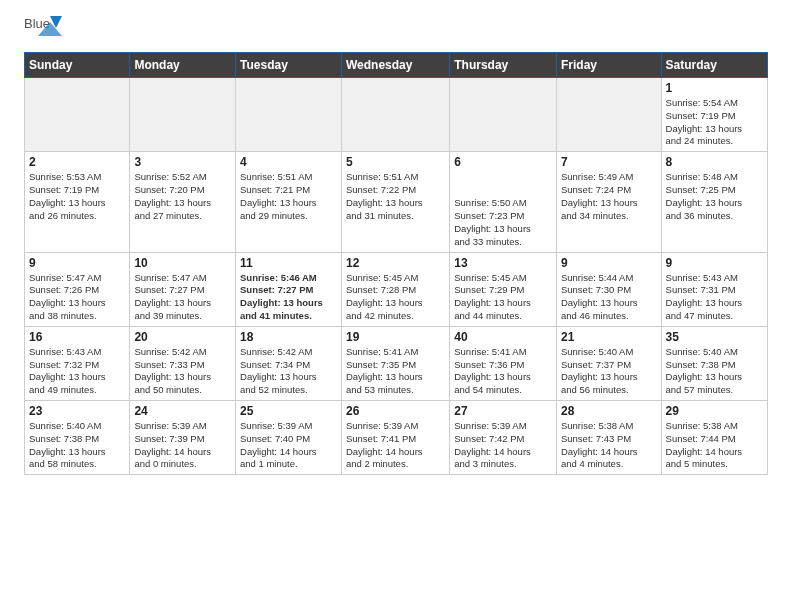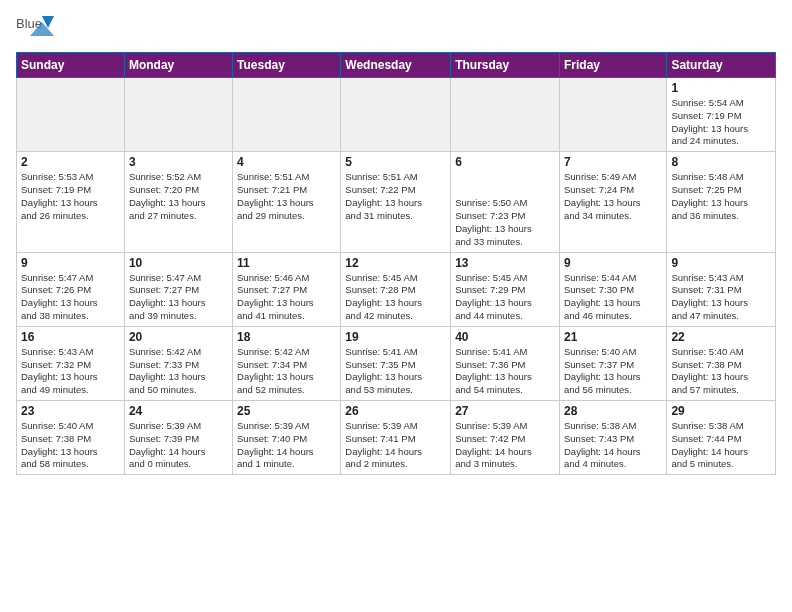--- a/index.html
+++ b/index.html
@@ -7,21 +7,21 @@
       width: 792px;
       height: 612px;
       background: #fff;
       font-family: Arial, sans-serif;
       font-size: 11px;
       overflow: hidden;
     }
     .page {
       width: 792px;
       height: 612px;
-      padding: 10px 16px;
+      padding: 10px 24px;
     }
     .header {
       display: flex;
       align-items: flex-start;
       justify-content: space-between;
       margin-bottom: 6px;
     }
     .logo {
       display: flex;
       align-items: center;
@@ -39,21 +39,21 @@
     .location {
       font-size: 14px;
       color: #444;
     }
     .calendar {
       width: 100%;
       border-collapse: collapse;
       border: 1px solid #ccc;
     }
     .calendar th {
-      background: #701a75;
+      background: #404040;
       color: #fff;
       font-size: 12px;
       font-weight: bold;
       padding: 5px 4px;
       text-align: left;
       border: 1px solid #2060a0;
     }
     .calendar td {
       border: 1px solid #ccc;
       vertical-align: top;
@@ -194,21 +194,21 @@
           </td>
           <td>
             <span class="day-num">10</span>
             <div class="day-info" style="white-space: pre-line;">Sunrise: 5:47 AM
 Sunset: 7:27 PM
 Daylight: 13 hours
 and 39 minutes.</div>
           </td>
           <td>
             <span class="day-num">11</span>
-            <div class="day-info" style="white-space: pre-line;">Sunrise: 5:46 AM
+            <div class="day-info" style="white-space: pre-line; font-weight: bold;">Sunrise: 5:46 AM
 Sunset: 7:27 PM
 Daylight: 13 hours
 and 41 minutes.</div>
           </td>
           <td>
             <span class="day-num">12</span>
             <div class="day-info" style="white-space: pre-line;">Sunrise: 5:45 AM
 Sunset: 7:28 PM
 Daylight: 13 hours
 and 42 minutes.</div>
@@ -272,21 +272,21 @@
 and 54 minutes.</div>
           </td>
           <td>
             <span class="day-num">21</span>
             <div class="day-info" style="white-space: pre-line;">Sunrise: 5:40 AM
 Sunset: 7:37 PM
 Daylight: 13 hours
 and 56 minutes.</div>
           </td>
           <td>
-            <span class="day-num">22</span>
+            <span class="day-num">35</span>
             <div class="day-info" style="white-space: pre-line;">Sunrise: 5:40 AM
 Sunset: 7:38 PM
 Daylight: 13 hours
 and 57 minutes.</div>
           </td>
         </tr>
         <tr>
           <td>
             <span class="day-num">23</span>
             <div class="day-info" style="white-space: pre-line;">Sunrise: 5:40 AM

